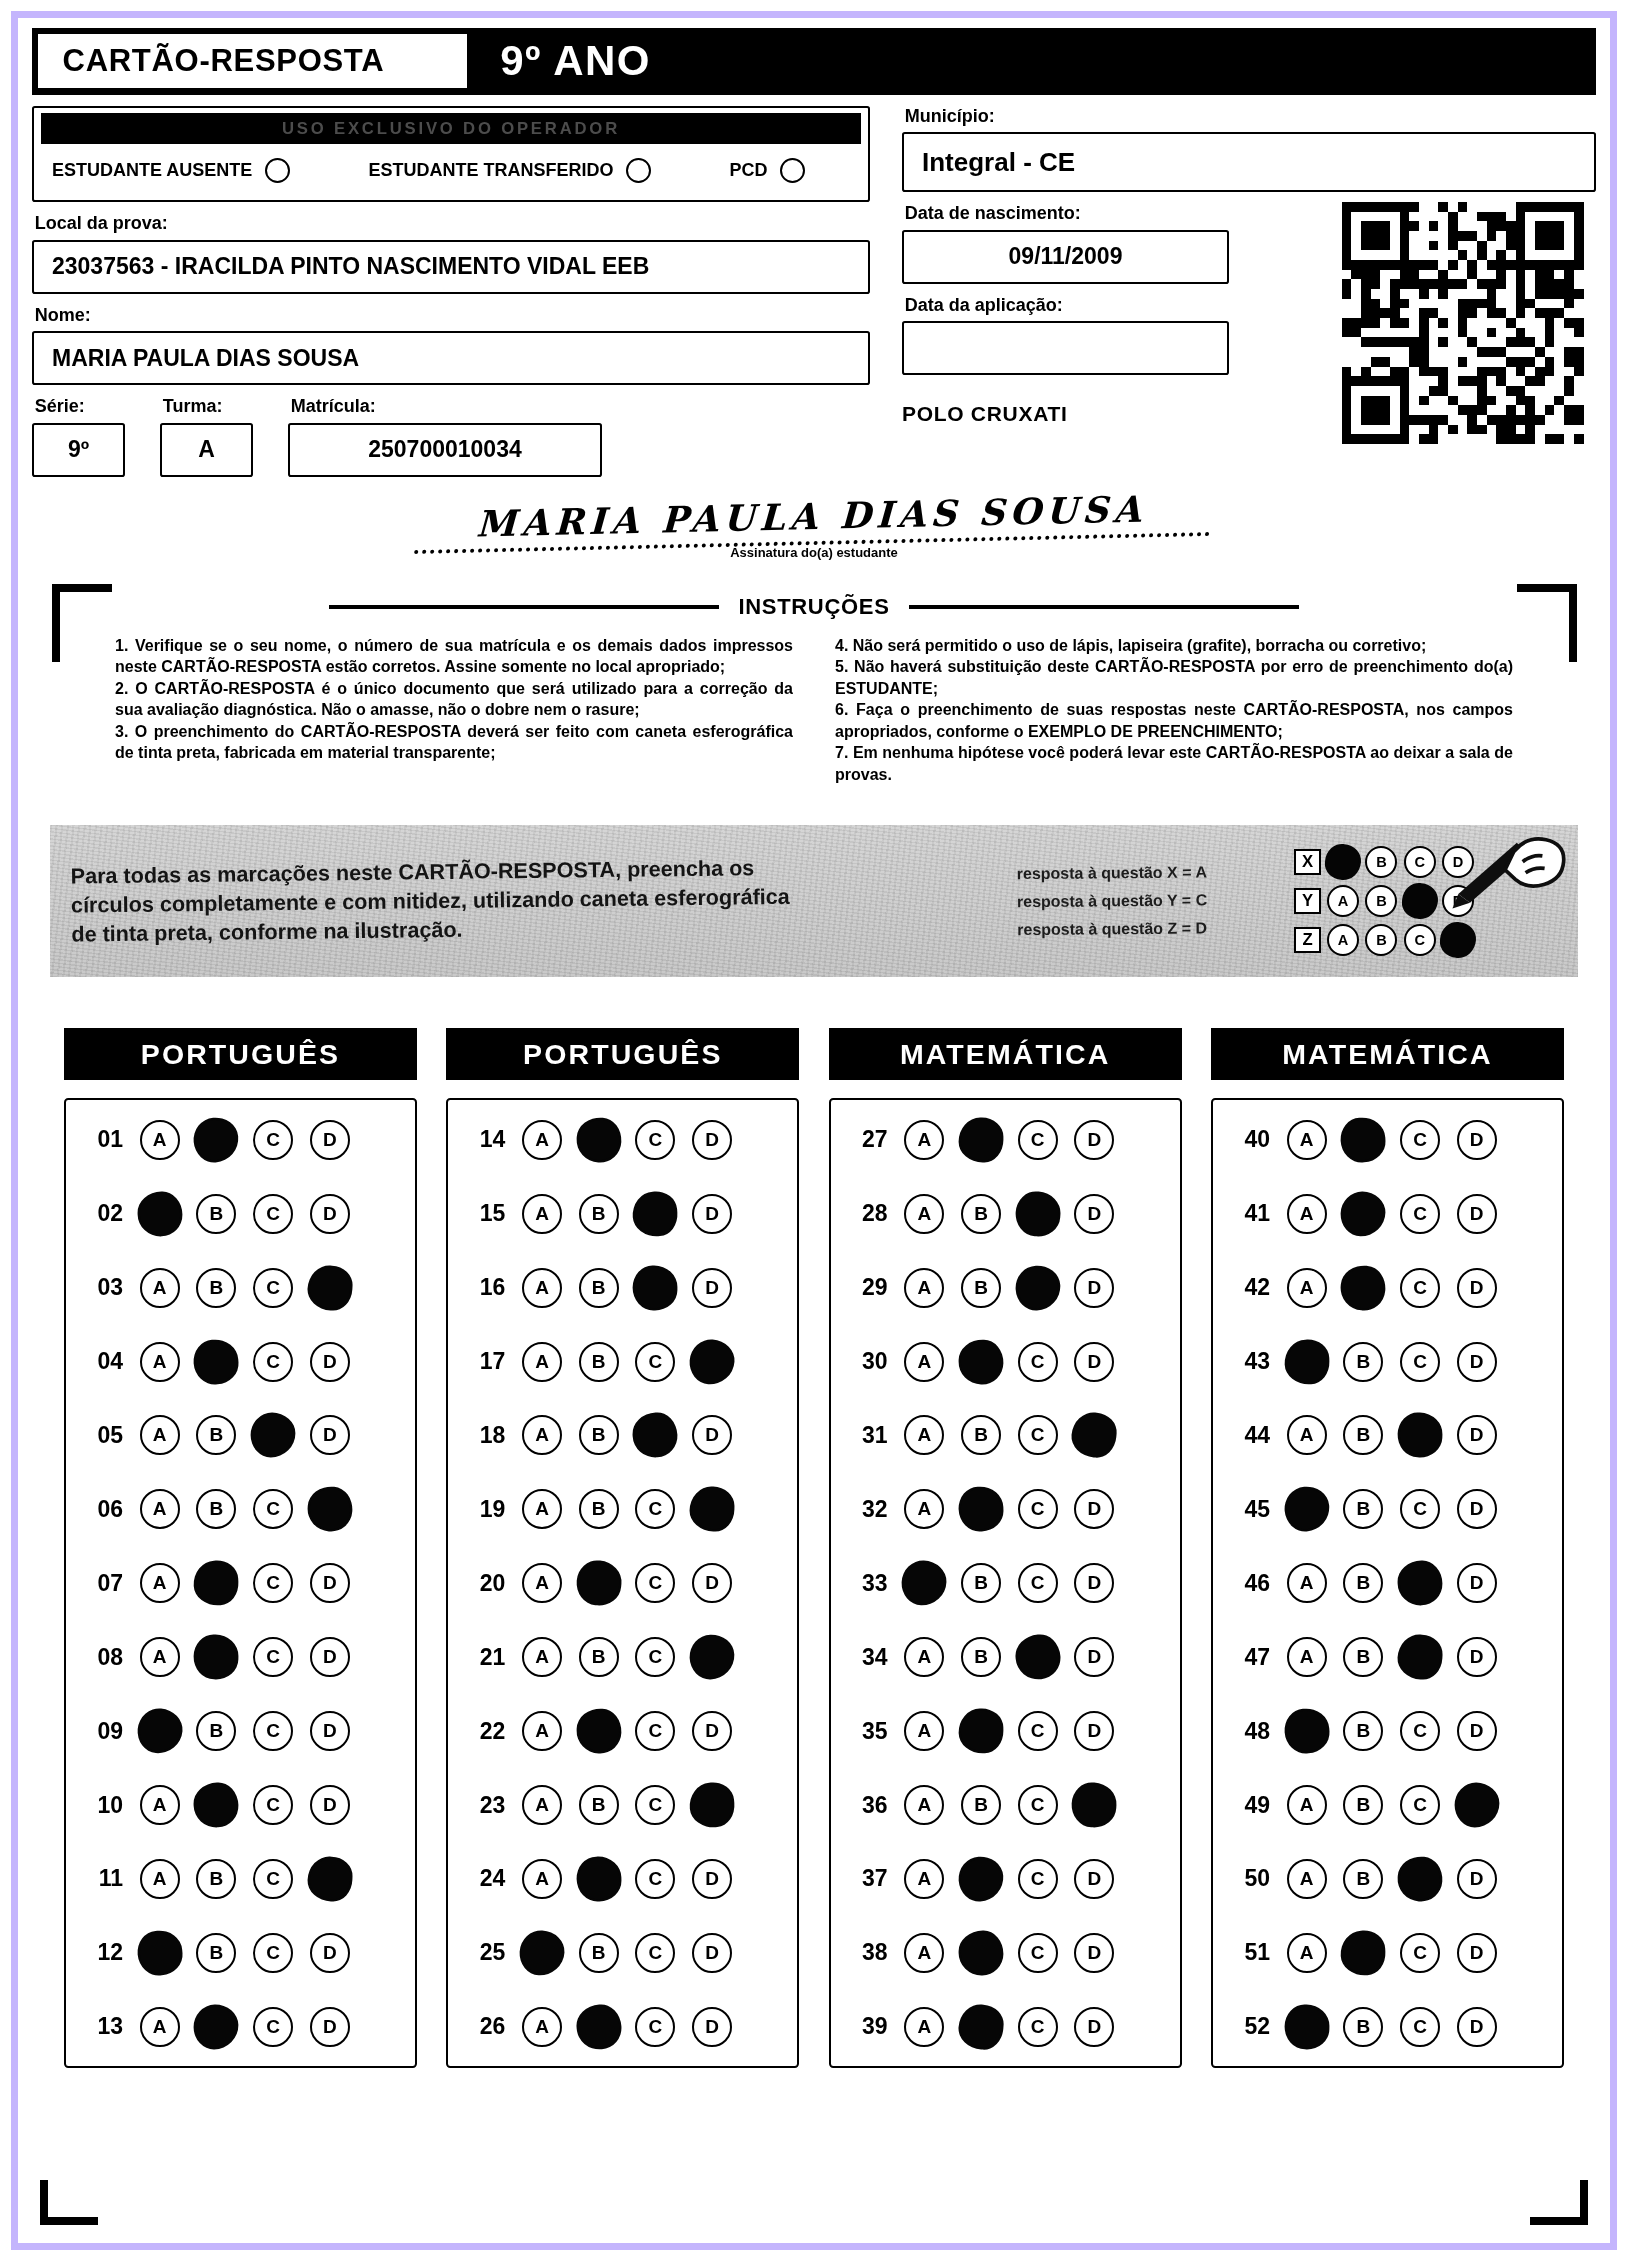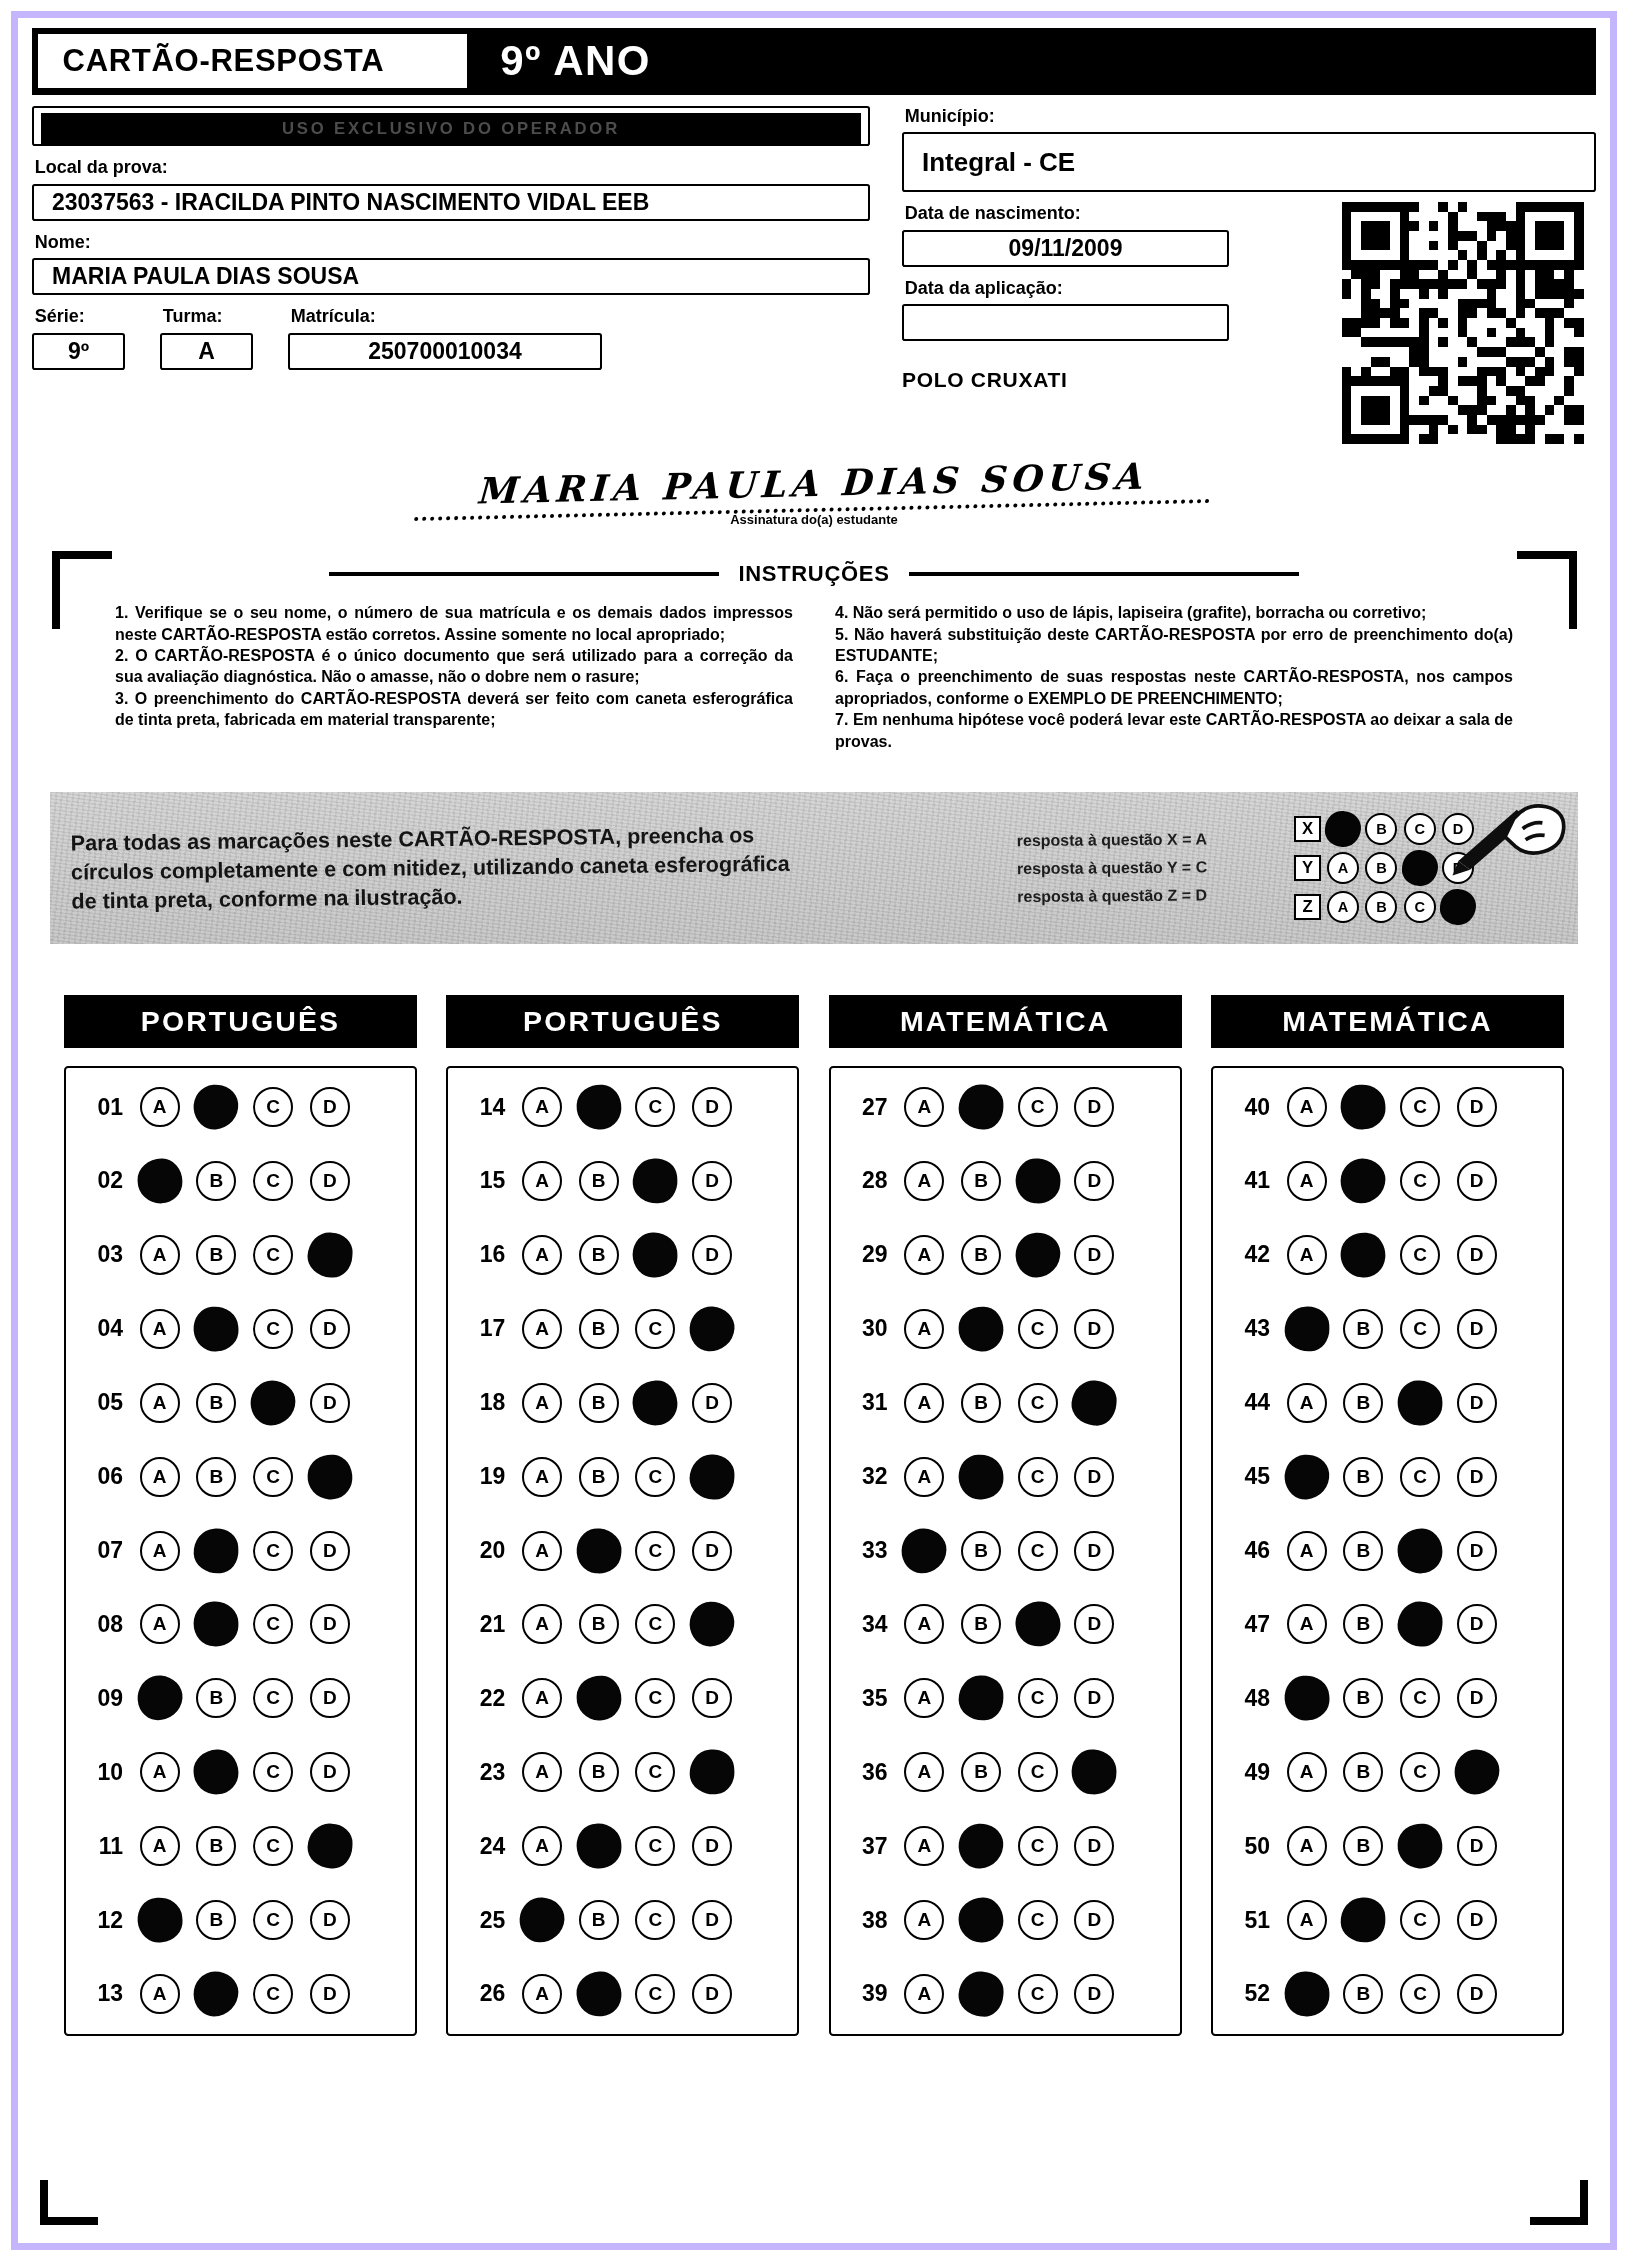--- a/index.html
+++ b/index.html
@@ -24,21 +24,21 @@
 
   .op-box { border: 2.8px solid #000; border-radius: 2.8px; }
   .op-bar { background: #000; margin: 5.6px 7px 0; height: 31px; display: flex; align-items: center; justify-content: center; }
   .op-bar span { color: #4c4c4c; font-size: 16.7px; font-weight: bold; letter-spacing: 2.8px; }
   .op-row { display: flex; align-items: center; justify-content: space-between; padding: 14px 63px 16.7px 18px; }
   .cb-item { display: flex; align-items: center; gap: 12.5px; font-size: 18px; font-weight: bold; }
   .cb-circle { width: 25px; height: 25px; border: 2.1px solid #000; border-radius: 50%; background: #fff; flex: none; }
 
   .field-label { font-size: 18px; font-weight: bold; margin: 11px 0 5.6px 2.8px; }
   .field-label.first { margin-top: 0; }
-  .field-box { border: 2.8px solid #000; border-radius: 2.8px; height: 37px; display: flex; align-items: center;
+  .field-box { border: 2.8px solid #000; border-radius: 2.8px; height: 54px; display: flex; align-items: center;
                padding: 0 18px; font-size: 23px; font-weight: bold; background: #fff; }
   .field-box.centered { justify-content: center; padding: 0 5.6px; }
   .municipio-box { height: 60px; font-size: 26px; }
 
   .small-row { display: flex; gap: 35px; }
   .fgroup.w-serie    { width: 93px; }
   .fgroup.w-turma    { width: 93px; }
   .fgroup.w-turno    { width: 230px; }
   .fgroup.w-matricula{ width: 314px; }
 
@@ -116,20 +116,34 @@
       <div class="h-seg1">CARTÃO-RESPOSTA</div>
       <div class="h-seg3">9º ANO</div>
     </div>
 
     <div class="info-section">
       <div class="info-left">
 
         <div class="op-box">
           <div class="op-bar">
             <span>USO EXCLUSIVO DO OPERADOR</span>
+          </div>
+          <div class="op-row">
+            <div class="cb-item">
+              <span>ESTUDANTE AUSENTE</span>
+              <span class="cb-circle"></span>
+            </div>
+            <div class="cb-item">
+              <span>ESTUDANTE TRANSFERIDO</span>
+              <span class="cb-circle"></span>
+            </div>
+            <div class="cb-item">
+              <span>PCD</span>
+              <span class="cb-circle"></span>
+            </div>
           </div>
         </div>
 
         <div class="field-label">Local da prova:</div>
         <div class="field-box">23037563 - IRACILDA PINTO NASCIMENTO VIDAL EEB</div>
 
         <div class="field-label">Nome:</div>
         <div class="field-box">MARIA PAULA DIAS SOUSA</div>
 
         <div class="small-row">

